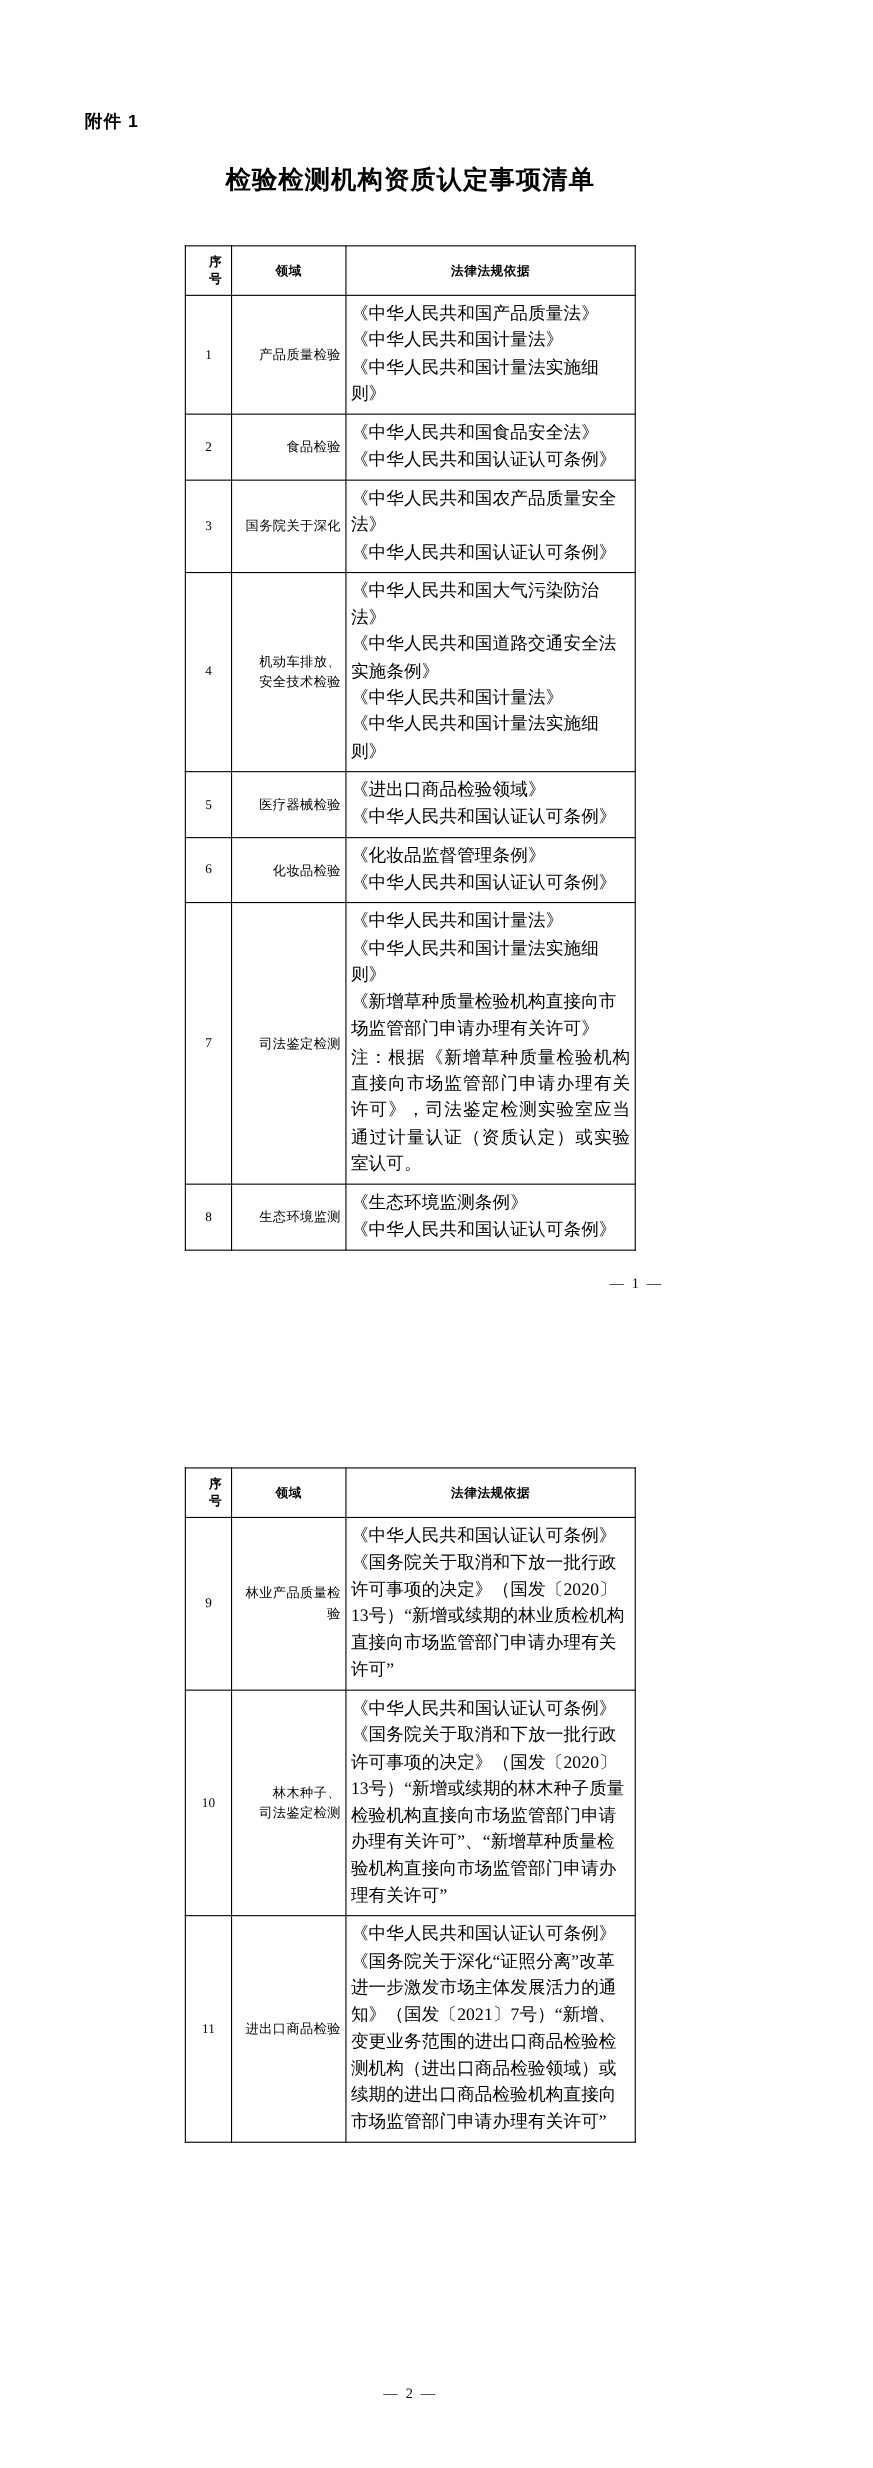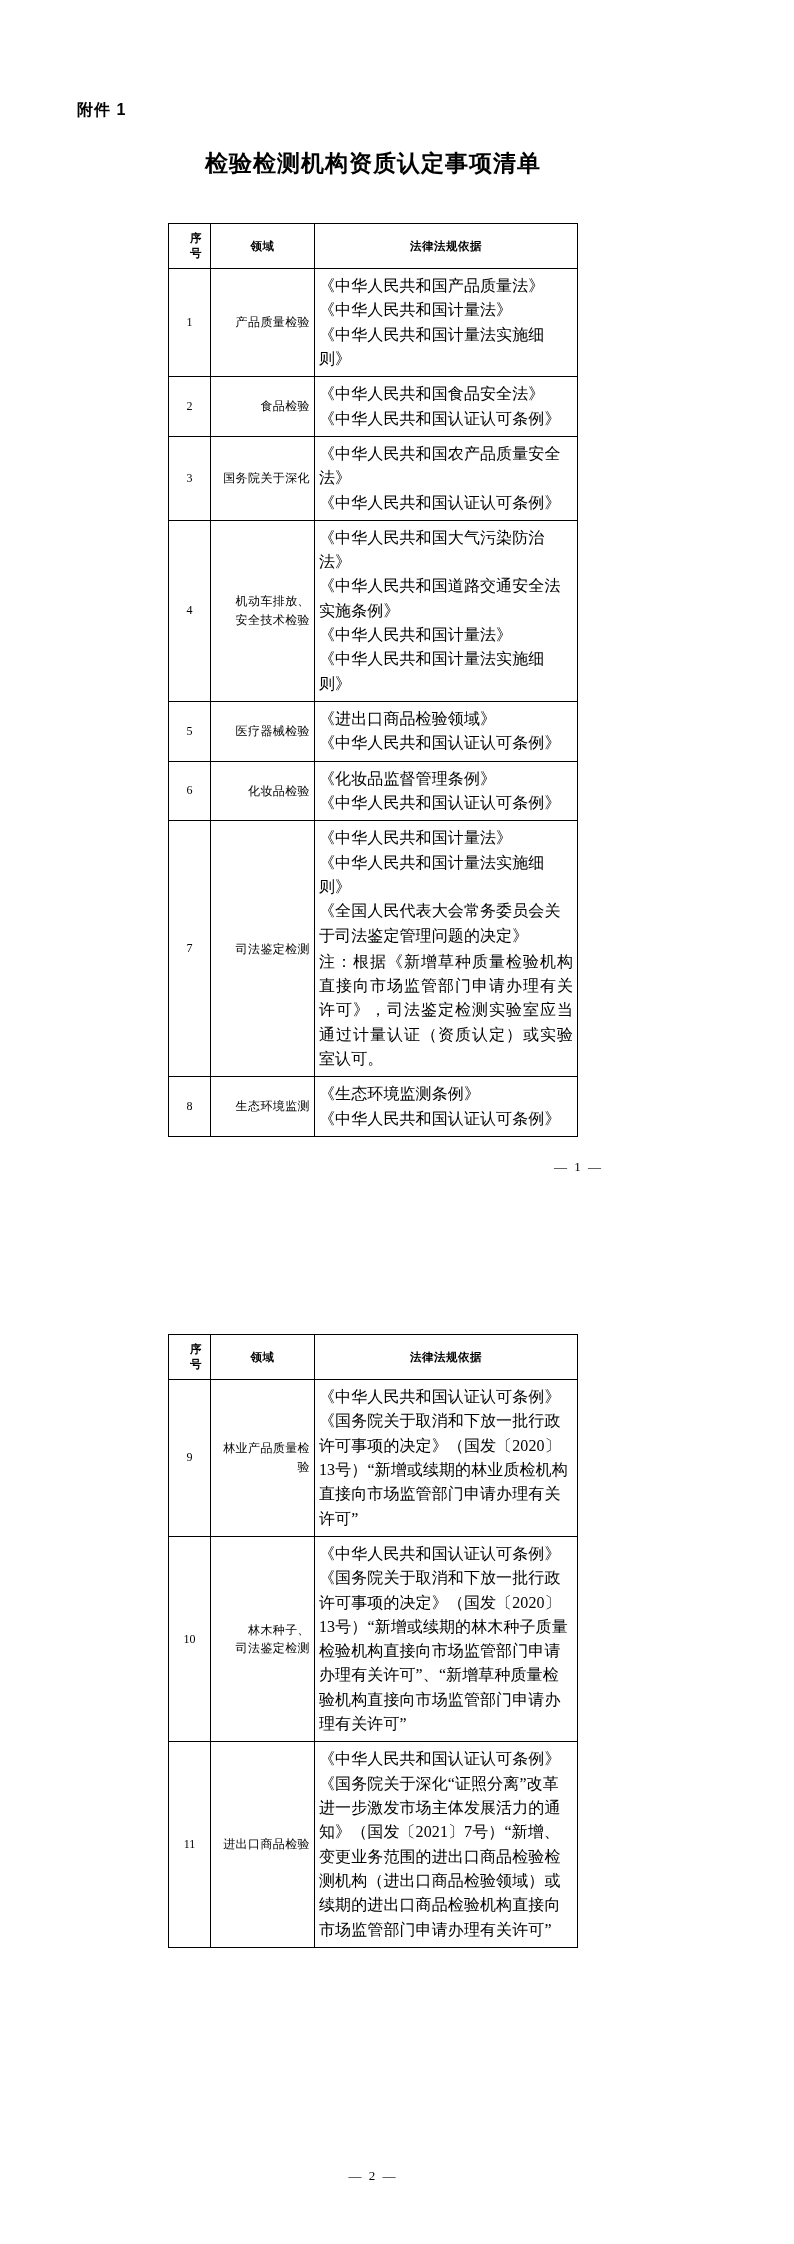--- a/index.html
+++ b/index.html
@@ -204,21 +204,21 @@
           </td>
         </tr>
         <tr>
           <td class="cell-no">7</td>
           <td class="cell-area">
             <span class="area-line">司法鉴定检测</span>
           </td>
           <td class="cell-law">
             <span class="law-line">《中华人民共和国计量法》</span>
             <span class="law-line">《中华人民共和国计量法实施细则》</span>
-            <span class="law-line">《全国人民代表大会常务委员会关于司法鉴定管理问题的决定》</span>
+            <span class="law-line">《新增草种质量检验机构直接向市场监管部门申请办理有关许可》</span>
             <span class="law-note">注：根据《新增草种质量检验机构直接向市场监管部门申请办理有关许可》，司法鉴定检测实验室应当通过计量认证（资质认定）或实验室认可。</span>
           </td>
         </tr>
         <tr>
           <td class="cell-no">8</td>
           <td class="cell-area">
             <span class="area-line">生态环境监测</span>
           </td>
           <td class="cell-law">
             <span class="law-line">《生态环境监测条例》</span>

